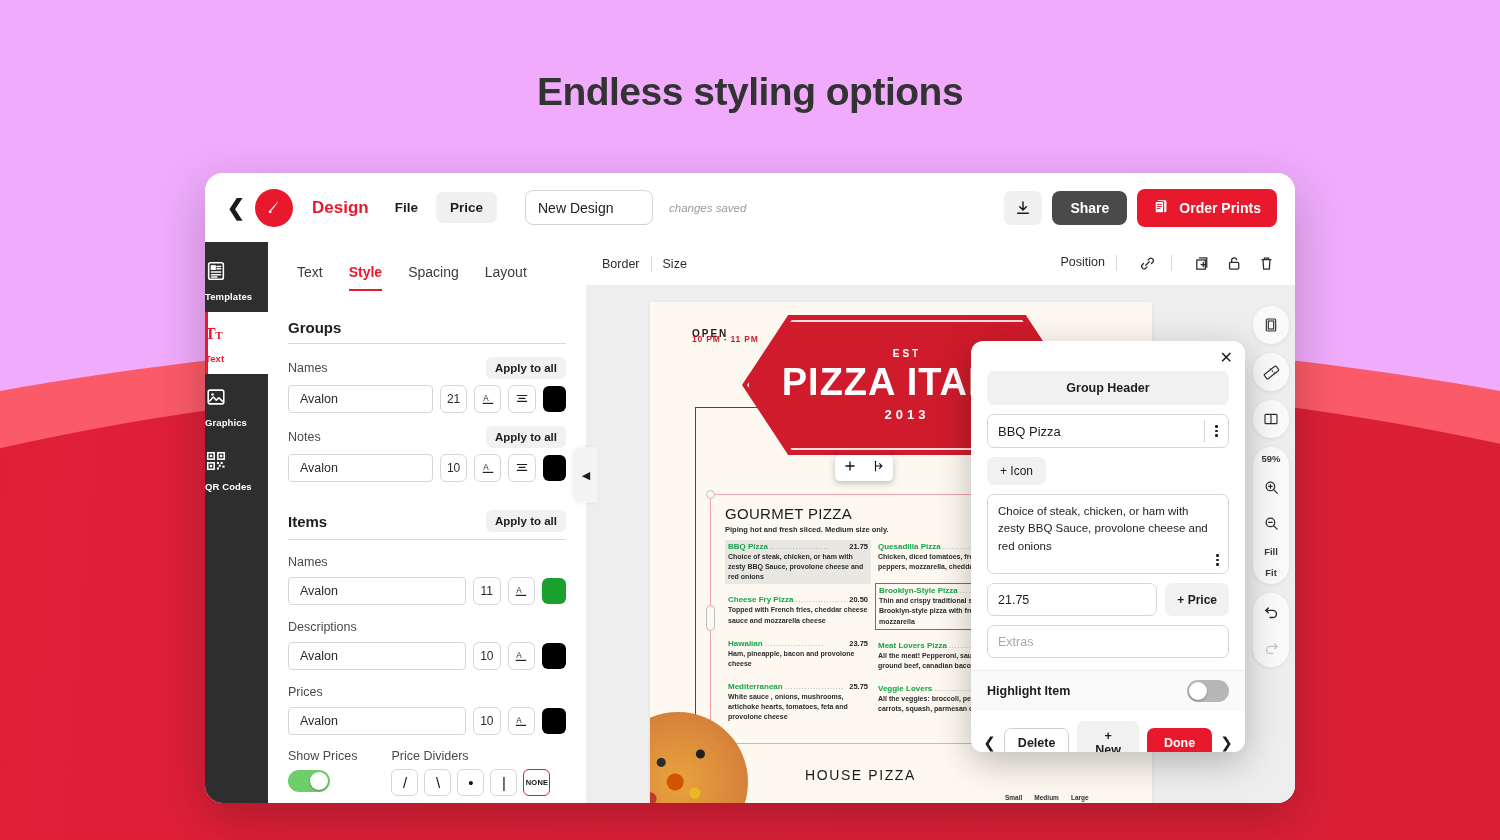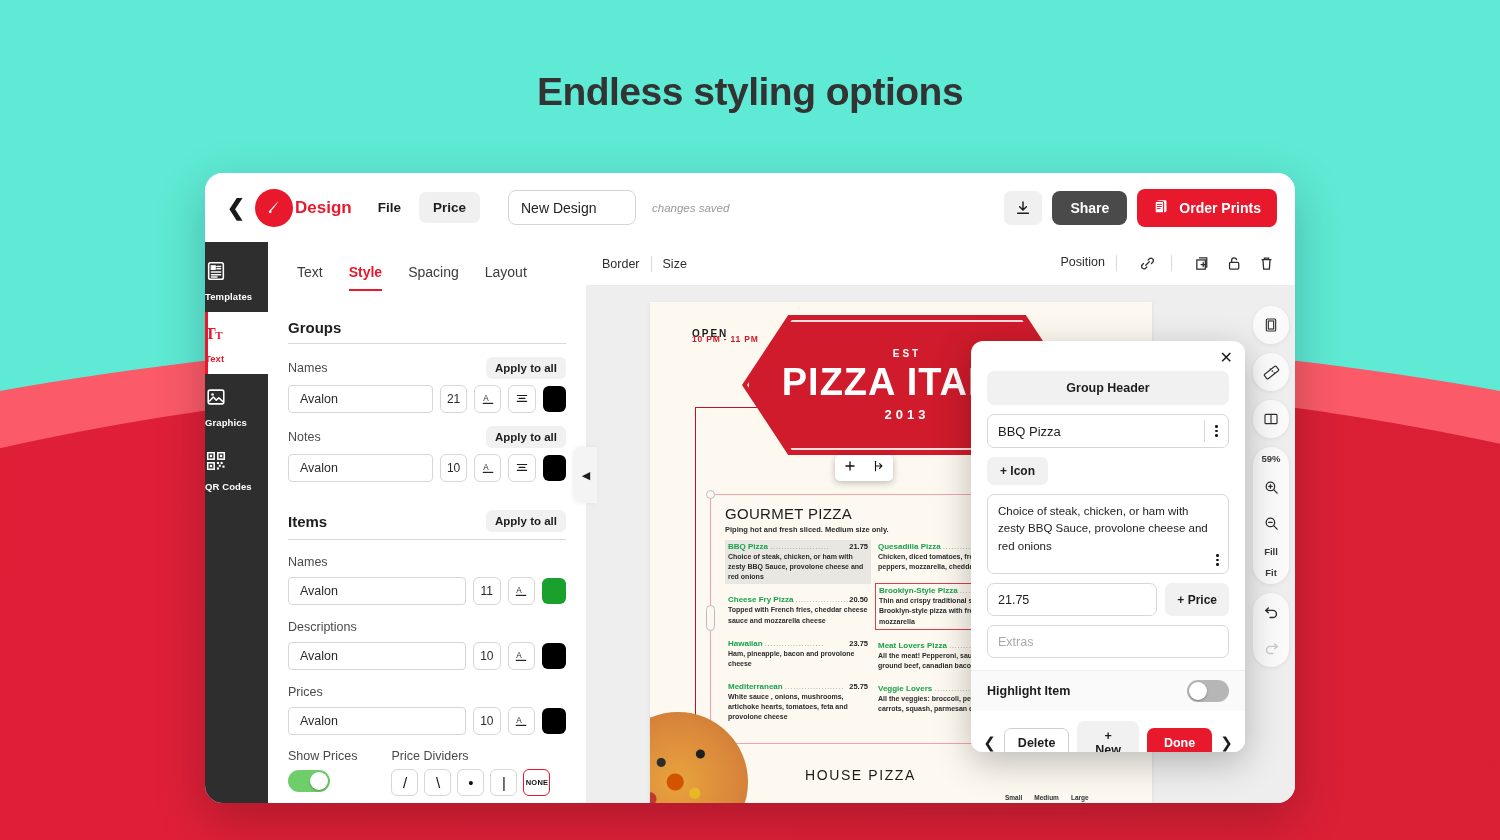--- a/index.html
+++ b/index.html
@@ -2,21 +2,21 @@
 <html><head>
 <meta charset="utf-8">
 <style>
   * { box-sizing: border-box; margin: 0; padding: 0; }
   html, body {
     width: 1500px; height: 840px;
     overflow: hidden;
     font-family: "Liberation Sans", sans-serif;
     background: #efefef;
   }
-  #root { position: relative; width: 1500px; height: 840px; overflow: hidden; background: #5eead4; }
+  #root { position: relative; width: 1500px; height: 840px; overflow: hidden; background: #f0abfc; }
 
   
   .bg-red-main {
     position: absolute; left: -520px; top: 372px;
     width: 2560px; height: 1300px;
     background: linear-gradient(95deg,#e01f36 0%,#dd2038 45%,#d81f33 100%);
     border-radius: 50% 50% 0 0 / 30% 30% 0 0;
     z-index: 0;
   }
   .bg-red-light {
@@ -42,21 +42,21 @@
     box-shadow: 0 16px 50px rgba(0,0,0,.22);
     overflow: hidden; z-index: 10;
   }
 
   
   .topbar {
     position: relative; height: 69px; width: 100%;
     background: #fff; display: flex; align-items: center; padding: 0 18px;
   }
   .back-chevron { font-size: 22px; color: #1a1a1a; width: 26px; text-align: center; cursor: pointer; font-weight: 600;}
-  .brand { display: flex; align-items: center; gap: 2px; margin-left: 6px; }
+  .brand { display: flex; align-items: center; gap: 19px; margin-left: 6px; }
   .brand-logo {
     width: 38px; height: 38px; border-radius: 50%;
     background: #e8192c; display: flex; align-items: center; justify-content: center;
   }
   .brand-name { color: #e8192c; font-size: 17px; font-weight: bold; }
   .file-menu { margin-left: 26px; font-size: 13.5px; font-weight: bold; color: #1d1d1d; cursor: pointer; }
   .resize-btn {
     margin-left: 18px; background: #f0f0f0; border: none; border-radius: 7px;
     padding: 8px 14px; font-size: 13.5px; font-weight: bold; color: #1d1d1d;
     font-family: inherit; cursor: pointer;
@@ -282,21 +282,21 @@
     margin-top: 9px; border: 1px solid #d6d6d6; border-radius: 7px;
     height: 34px; display: flex; align-items: center; padding: 0 10px;
     font-size: 13px; color: #1d1d1d; background: #fff;
   }
   .kebab { margin-left: auto; border-left: 1px solid #d6d6d6; padding-left: 10px; height: 22px;
     display:flex; align-items:center; cursor:pointer; }
   .kebab-dots { display:flex; flex-direction: column; gap: 2px; }
   .kebab-dots i { width: 2.6px; height: 2.6px; border-radius: 50%; background: #1d1d1d; display:block; }
   .icon-btn {
     margin-top: 9px; background: #f1f1f1; border: none; border-radius: 7px;
-    padding: 7px 13px; font-size: 12px; font-weight: bold; color: #1d1d1d;
+    padding: 7px 13px; font-size: 12px; font-weight: normal; color: #1d1d1d;
     font-family: inherit; cursor: pointer;
   }
   .desc-box {
     margin-top: 9px; border: 1px solid #d6d6d6; border-radius: 7px; height: 80px;
     padding: 8px 10px; font-size: 11.5px; color: #1d1d1d; line-height: 1.52;
     position: relative; background: #fff;
   }
   .desc-kebab { position: absolute; right: 9px; bottom: 7px; cursor: pointer;}
   .price-row { margin-top: 9px; display: flex; gap: 8px; }
   .price-input {

